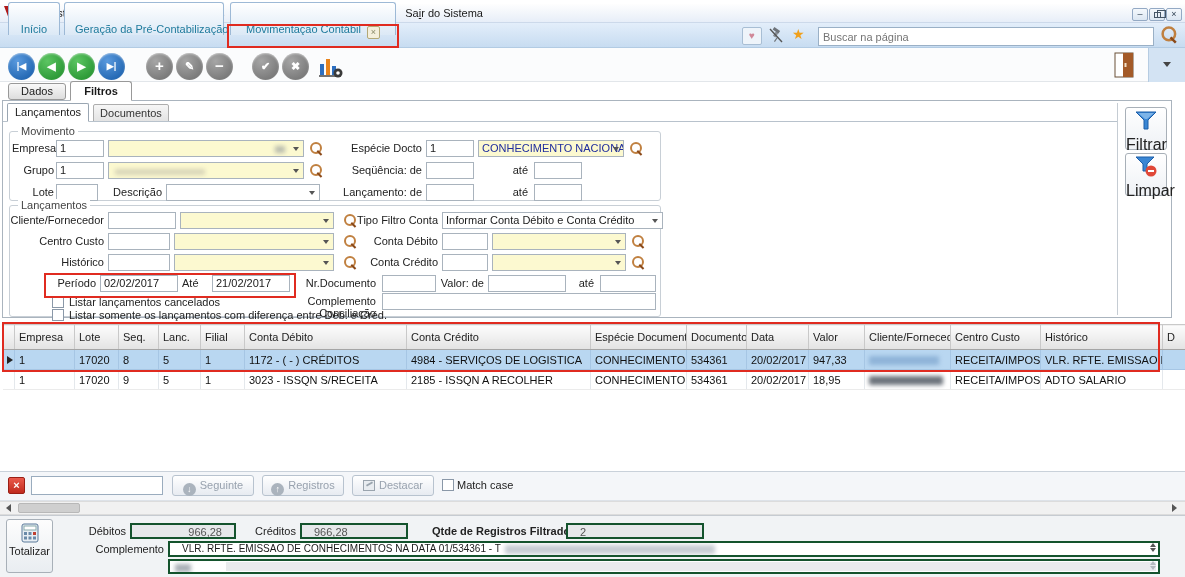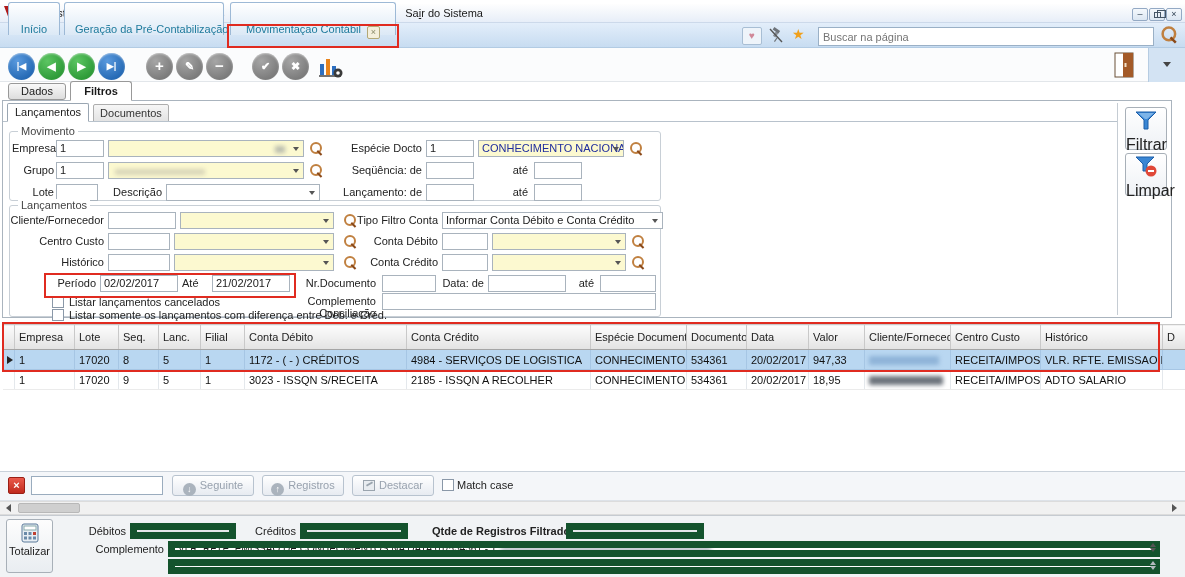--- a/index.html
+++ b/index.html
@@ -63,21 +63,21 @@
   .fbtn .circ{display:inline-block;width:13px;height:13px;border-radius:50%;background:#aab3bd;color:#fff;font-size:9px;line-height:13px;margin-right:4px;vertical-align:-3px}
   .hl-ico{display:inline-block;width:12px;height:11px;border:1px solid #9aa4ae;background:#e8ecf0;margin-right:4px;vertical-align:-2px;position:relative}
   .hl-ico:after{content:"";position:absolute;left:2px;top:2px;width:7px;height:2px;background:#9aa4ae;transform:rotate(-30deg)}
   
   .hscroll{position:absolute;left:0;top:501px;width:1185px;height:14px;background:#f1f1f1;border-top:1px solid #dcdcdc;border-bottom:1px solid #dcdcdc}
   .sarrow{position:absolute;top:504px;width:0;height:0;border-top:4px solid transparent;border-bottom:4px solid transparent}
   .thumb{position:absolute;left:18px;top:503px;width:62px;height:10px;background:#cfcfcf;border:1px solid #b8b8b8;border-radius:2px}
   
   .footer{position:absolute;left:0;top:515px;width:1185px;height:62px;background:#f1f3f5;border-top:1px solid #c6cbd1}
   .totbtn{position:absolute;left:6px;top:519px;width:47px;height:54px;background:linear-gradient(#fdfdfd,#e9edf1);border:1px solid #a8b0b8;border-radius:3px;text-align:center;padding-top:3px;font-size:11px;color:#222}
-  .ffld{position:absolute;height:16px;border:7px solid #14532d;line-height:14px;padding:0 3px;white-space:nowrap;overflow:hidden}
+  .ffld{position:absolute;height:16px;border:2px solid #14532d;line-height:14px;padding:0 12px;white-space:nowrap;overflow:hidden}
   .gray-fld{background:#e6e8ea;color:#555}
   .spin{position:absolute;width:11px}
   .spin i{display:block;width:0;height:0;border-left:3.5px solid transparent;border-right:3.5px solid transparent;margin:1px auto}
   .spin .up{border-bottom:4px solid #555}
   .spin .dn{border-top:4px solid #555}
   .faint .up{border-bottom-color:#b5babf}
   .faint .dn{border-top-color:#b5babf}
 </style>
 </head>
 <body>
@@ -212,21 +212,21 @@
     <div class="fld" style="left:432px;top:48px;width:46px"></div>
     <div class="fld yellow combo" style="left:482px;top:48px;width:134px"></div>
     <span class="mag" style="left:622px;top:50px"></span>
 
     <span class="lbl" style="left:42px;top:69px;width:44px">Período</span>
     <div class="fld" style="left:90px;top:69px;width:78px">02/02/2017</div>
     <span class="lbl" style="left:172px;top:69px;width:26px;text-align:left">Até</span>
     <div class="fld" style="left:202px;top:69px;width:78px">21/02/2017</div>
     <span class="lbl" style="left:288px;top:69px;width:78px">Nr.Documento</span>
     <div class="fld" style="left:372px;top:69px;width:54px"></div>
-    <span class="lbl" style="left:426px;top:69px;width:48px">Data: de</span>
+    <span class="lbl" style="left:426px;top:69px;width:48px">Valor: de</span>
     <div class="fld" style="left:478px;top:69px;width:78px"></div>
     <span class="lbl" style="left:560px;top:69px;width:24px">até</span>
     <div class="fld" style="left:590px;top:69px;width:56px"></div>
 
     <span class="cb" style="left:42px;top:90px"></span>
     <span class="txt" style="left:59px;top:89px">Listar lançamentos cancelados</span>
     <span class="lbl" style="left:288px;top:87px;width:78px">Complemento</span>
     <div class="fld" style="left:372px;top:87px;width:274px"></div>
 
     <span class="cb" style="left:42px;top:103px"></span>

